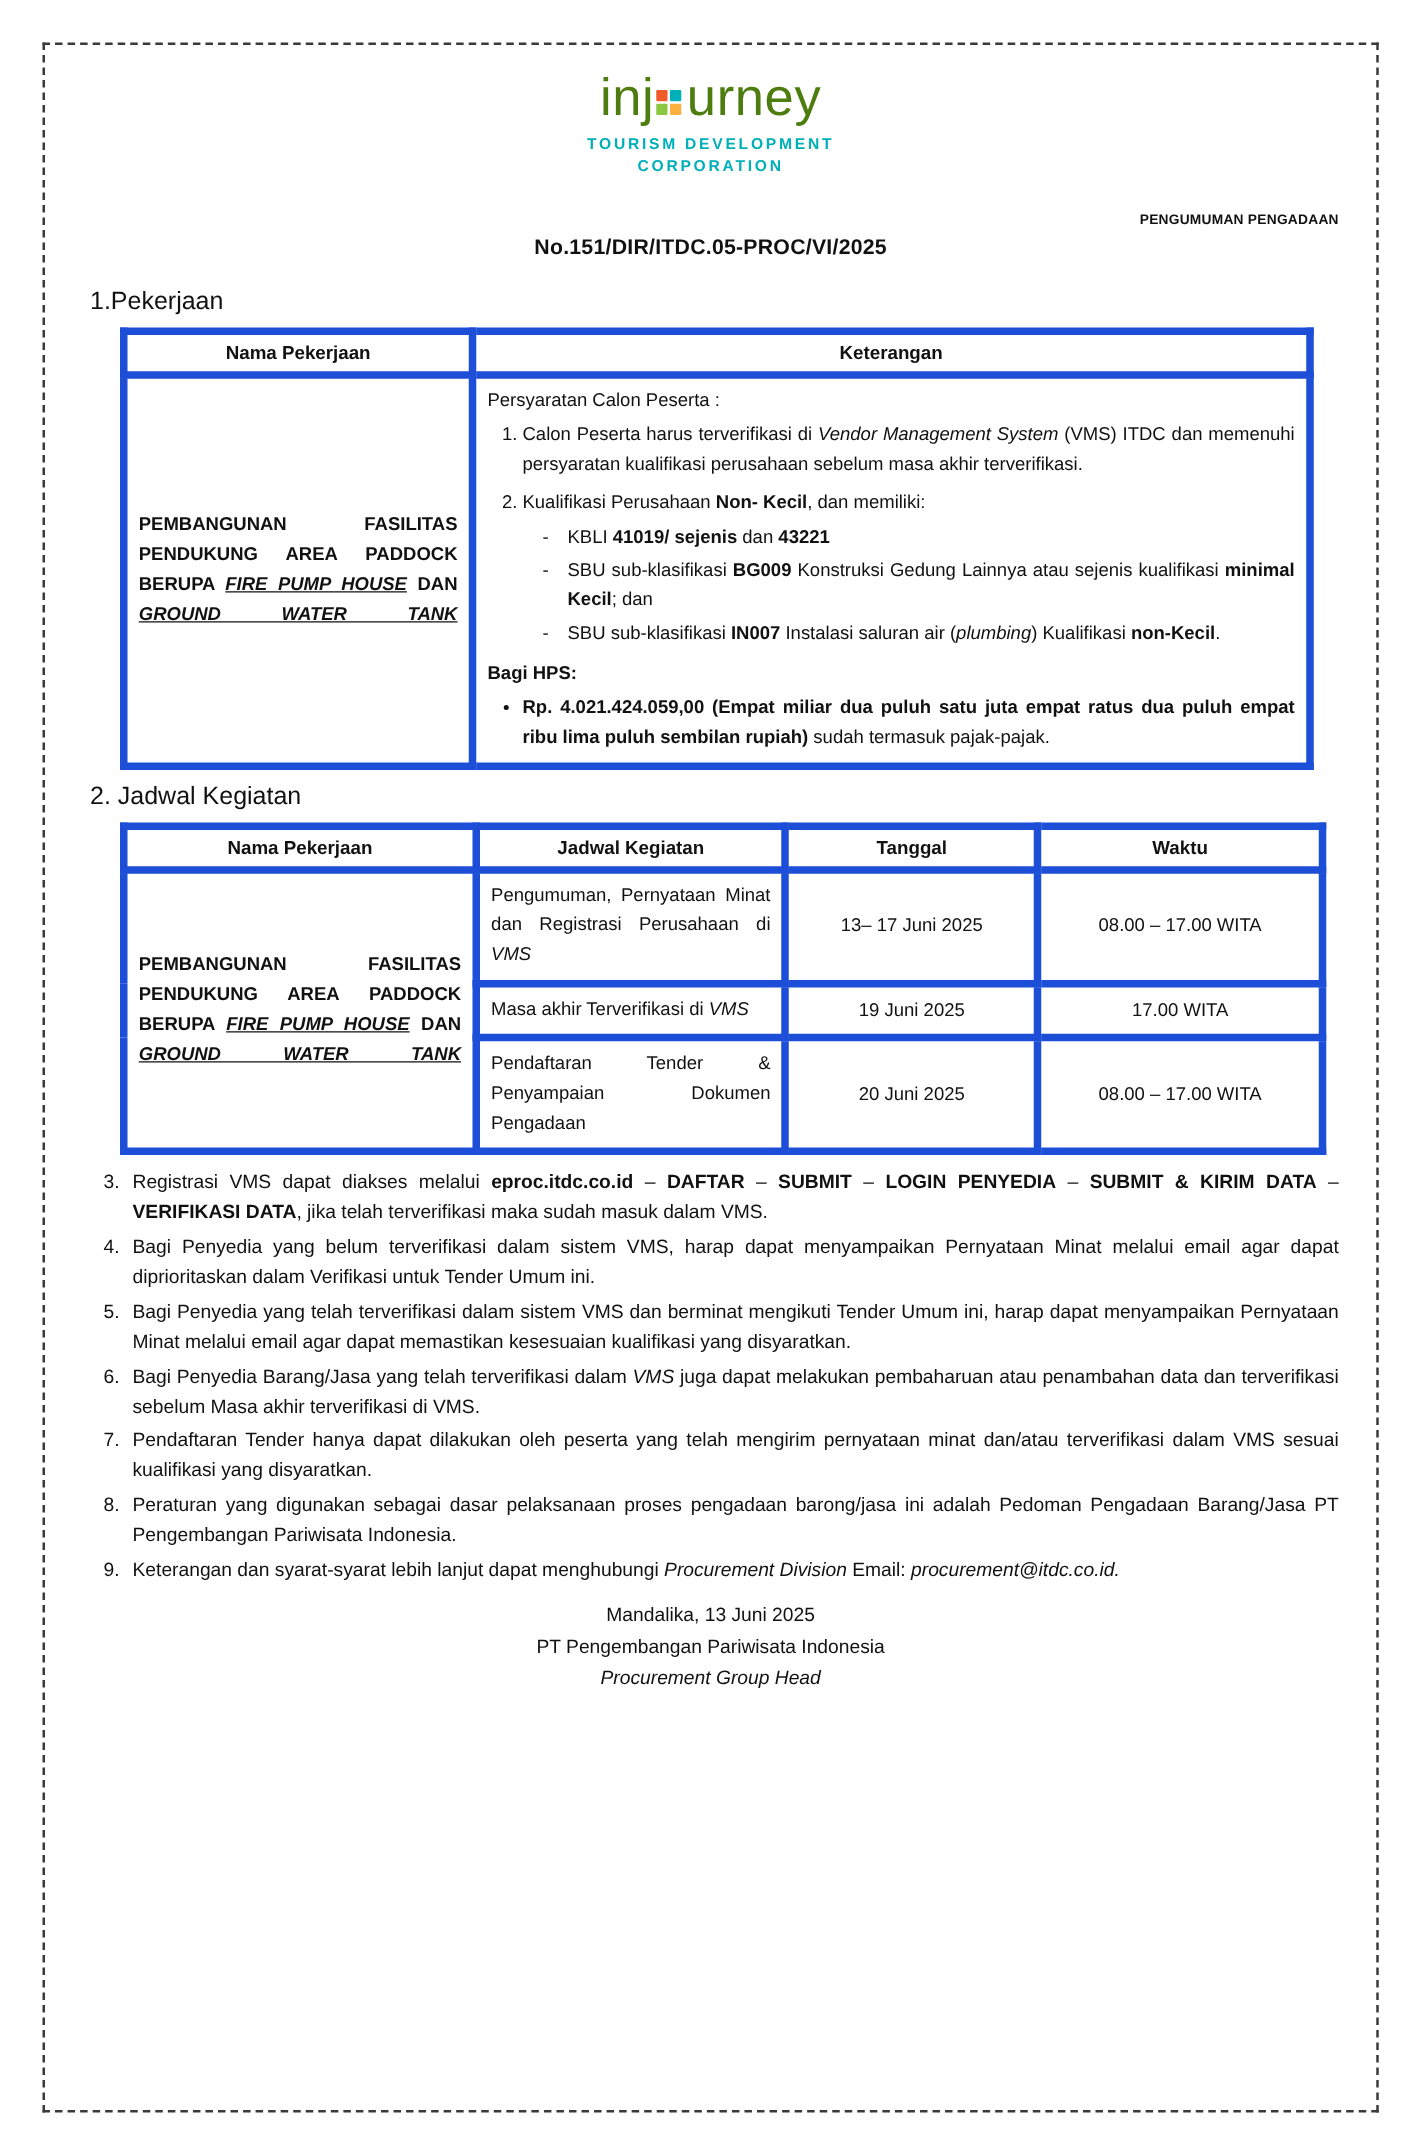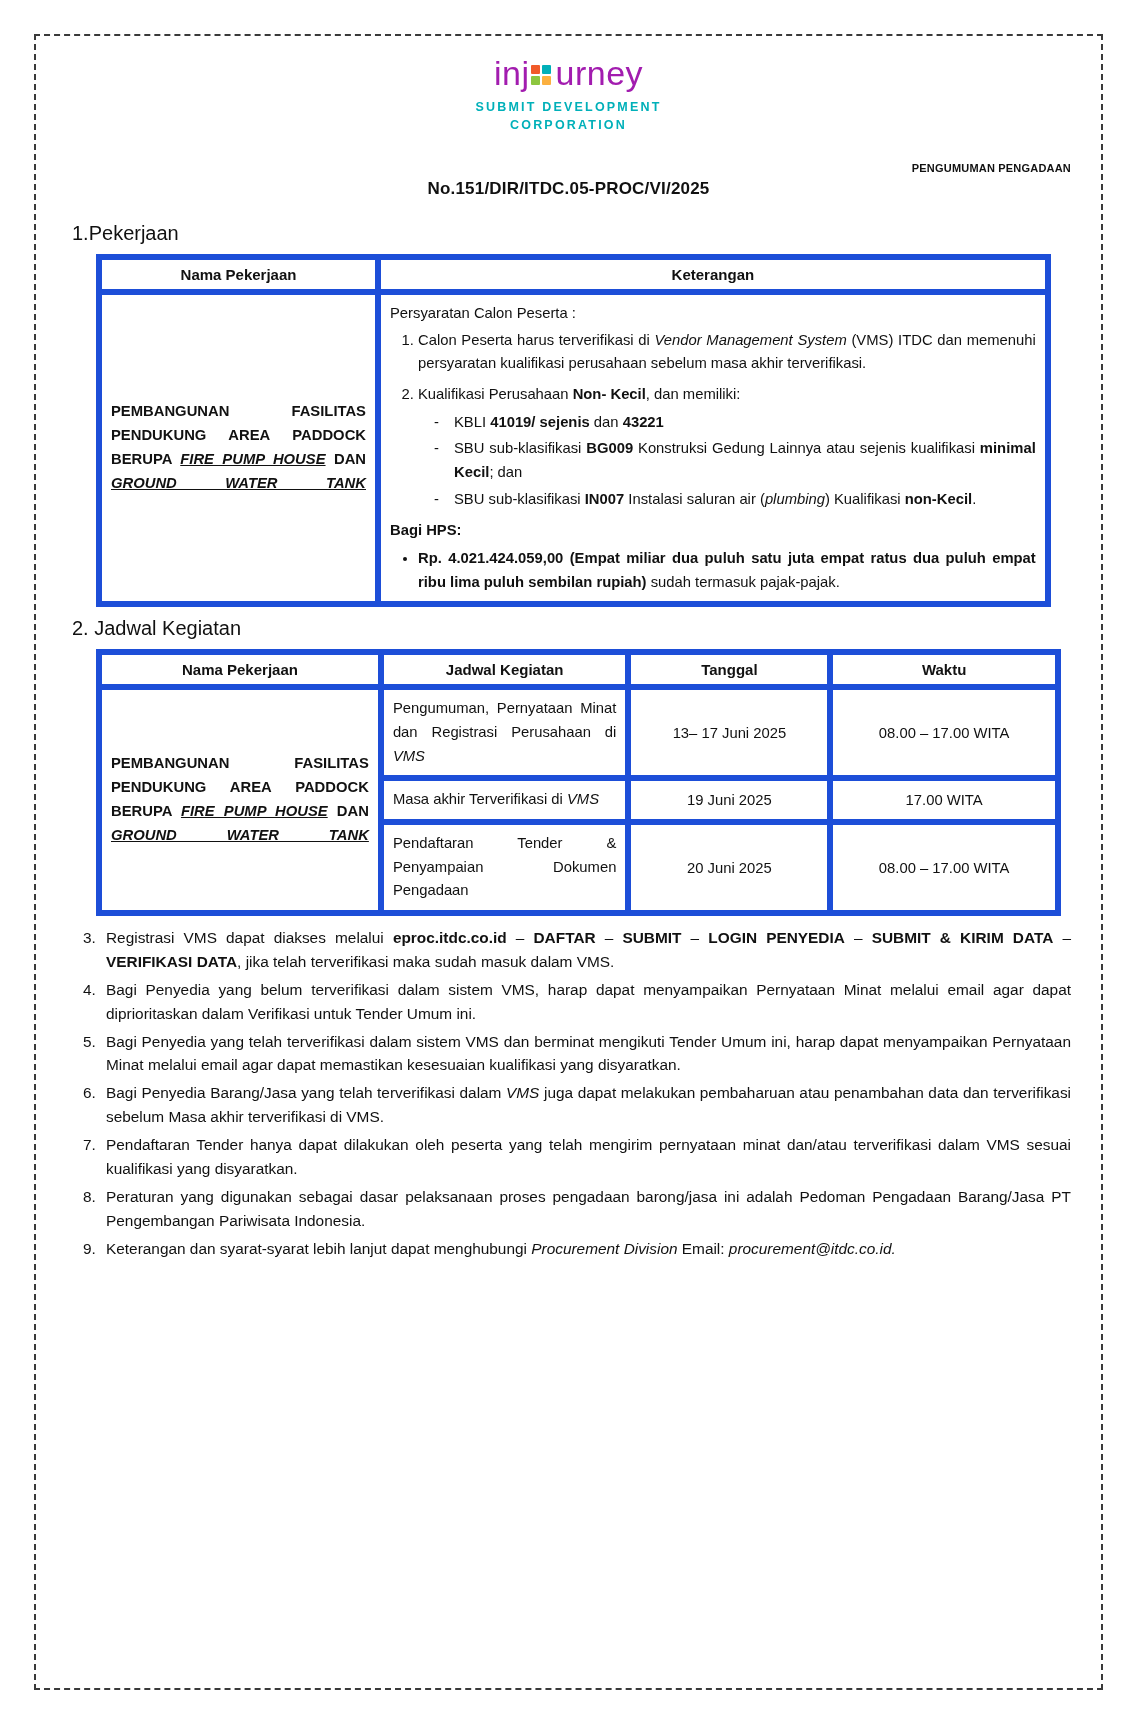--- a/index.html
+++ b/index.html
@@ -36,23 +36,23 @@
     padding-top: 8px;
   }
 
   
   .logo-wrap {
     text-align: center;
     margin-top: 16px;
     margin-bottom: 26px;
   }
   .logo-main {
-    font-size: 34px;
+    font-size: 42px;
     letter-spacing: 0.5px;
-    color: #a21caf;
+    color: #4d7c0f;
     font-weight: 400;
     line-height: 1.05;
     position: relative;
     display: inline-block;
   }
   .logo-main .dot-o {
     display: inline-block;
     position: relative;
     width: 26px;
     height: 26px;
@@ -211,21 +211,21 @@
 <div class="page">
   <div class="border-frame"></div>
 
   <div class="content">
 
     <div class="logo-wrap">
       <div class="logo-main">
         <span>inj</span><span class="dot-o"><span class="logo-sq tl"></span><span class="logo-sq tr"></span><span class="logo-sq bl"></span><span class="logo-sq br"></span></span><span>urney</span>
       </div>
       <div class="logo-sub">
-        <div>SUBMIT DEVELOPMENT</div>
+        <div>TOURISM DEVELOPMENT</div>
         <div>CORPORATION</div>
       </div>
     </div>
 
     <div class="doc-title">PENGUMUMAN PENGADAAN</div>
     <div class="doc-subtitle">No.151/DIR/ITDC.05-PROC/VI/2025</div>
 
 
     <div class="section-label">1.Pekerjaan</div>
 
@@ -301,15 +301,20 @@
     <ol class="notes" start="3">
       <li>Registrasi VMS dapat diakses melalui <b>eproc.itdc.co.id</b> – <b>DAFTAR</b> – <b>SUBMIT</b> – <b>LOGIN PENYEDIA</b> – <b>SUBMIT &amp; KIRIM DATA</b> – <b>VERIFIKASI DATA</b>, jika telah terverifikasi maka sudah masuk dalam VMS.</li>
       <li>Bagi Penyedia yang belum terverifikasi dalam sistem VMS, harap dapat menyampaikan Pernyataan Minat melalui email agar dapat diprioritaskan dalam Verifikasi untuk Tender Umum ini.</li>
       <li>Bagi Penyedia yang telah terverifikasi dalam sistem VMS dan berminat mengikuti Tender Umum ini, harap dapat menyampaikan Pernyataan Minat melalui email agar dapat memastikan kesesuaian kualifikasi yang disyaratkan.</li>
       <li>Bagi Penyedia Barang/Jasa yang telah terverifikasi dalam <i>VMS</i> juga dapat melakukan pembaharuan atau penambahan data dan terverifikasi sebelum Masa akhir terverifikasi di VMS.</li>
       <li>Pendaftaran Tender hanya dapat dilakukan oleh peserta yang telah mengirim pernyataan minat dan/atau terverifikasi dalam VMS sesuai kualifikasi yang disyaratkan.</li>
       <li>Peraturan yang digunakan sebagai dasar pelaksanaan proses pengadaan barong/jasa ini adalah Pedoman Pengadaan Barang/Jasa PT Pengembangan Pariwisata Indonesia.</li>
       <li>Keterangan dan syarat-syarat lebih lanjut dapat menghubungi <i>Procurement Division</i> Email: <i>procurement@itdc.co.id.</i></li>
     </ol>
 
+    <div class="footer">
+      <div>Mandalika, 13 Juni 2025</div>
+      <div>PT Pengembangan Pariwisata Indonesia</div>
+      <div class="it">Procurement Group Head</div>
+    </div>
 
   </div>
 </div>
 
 </body></html>

